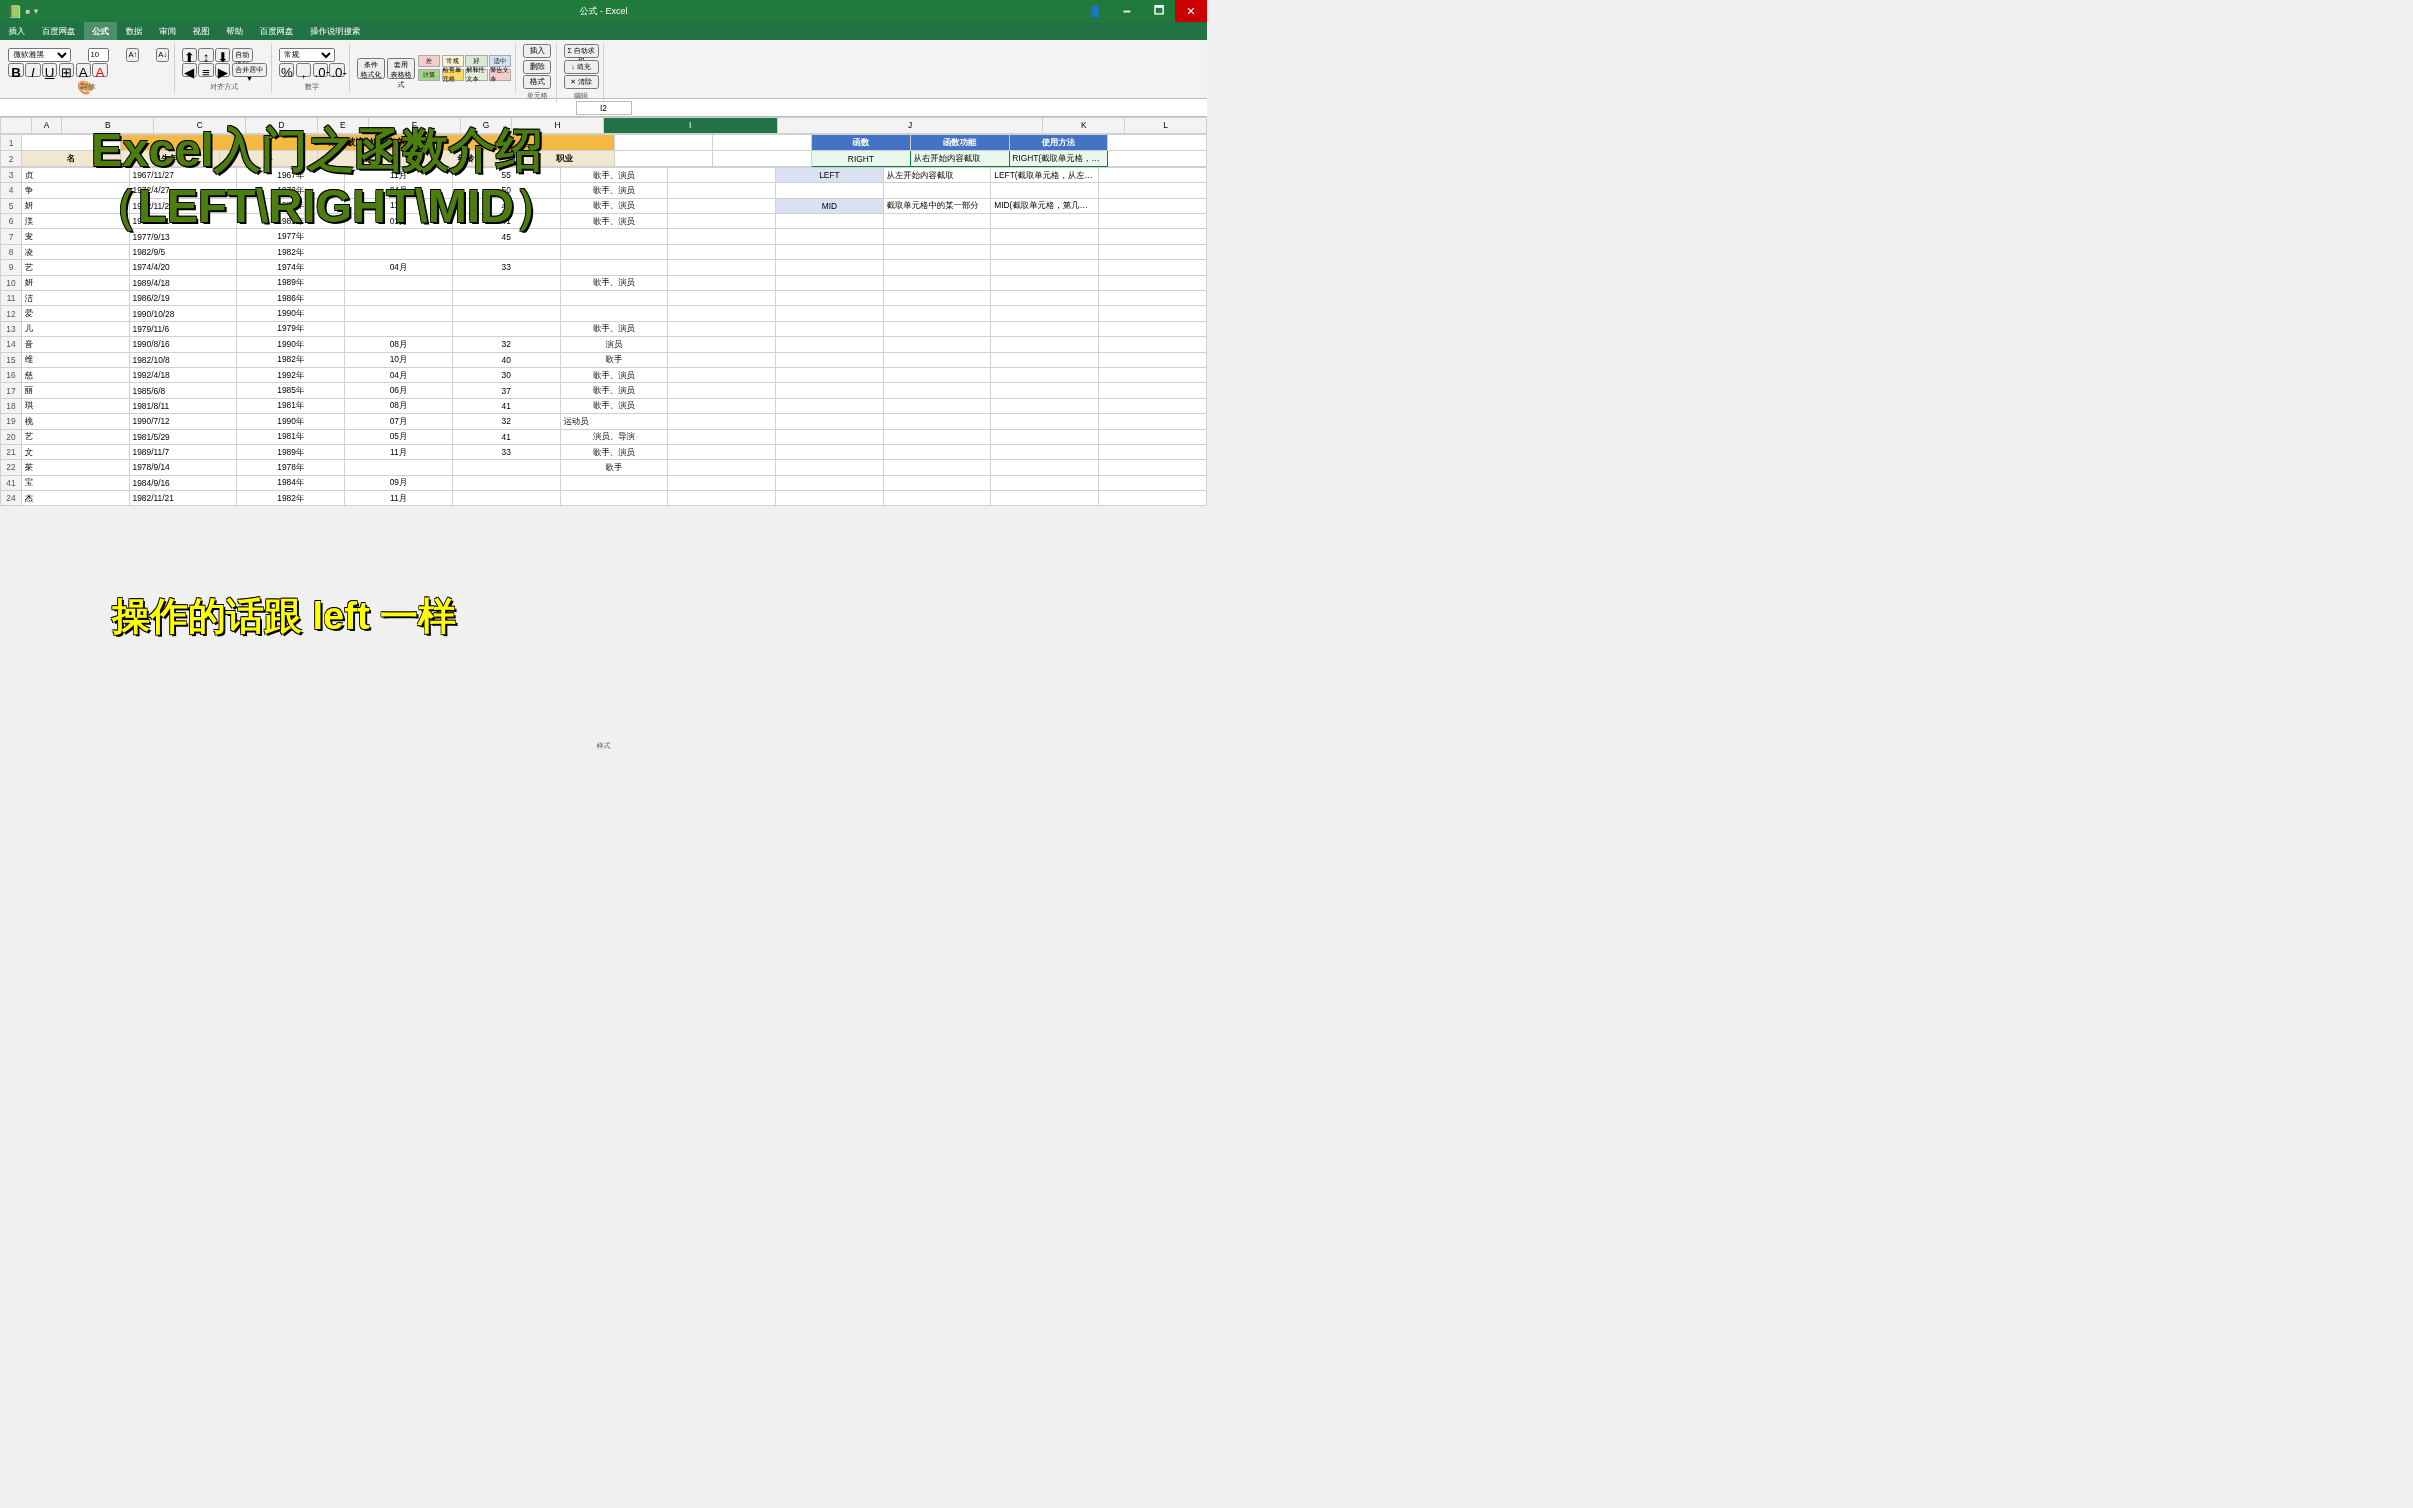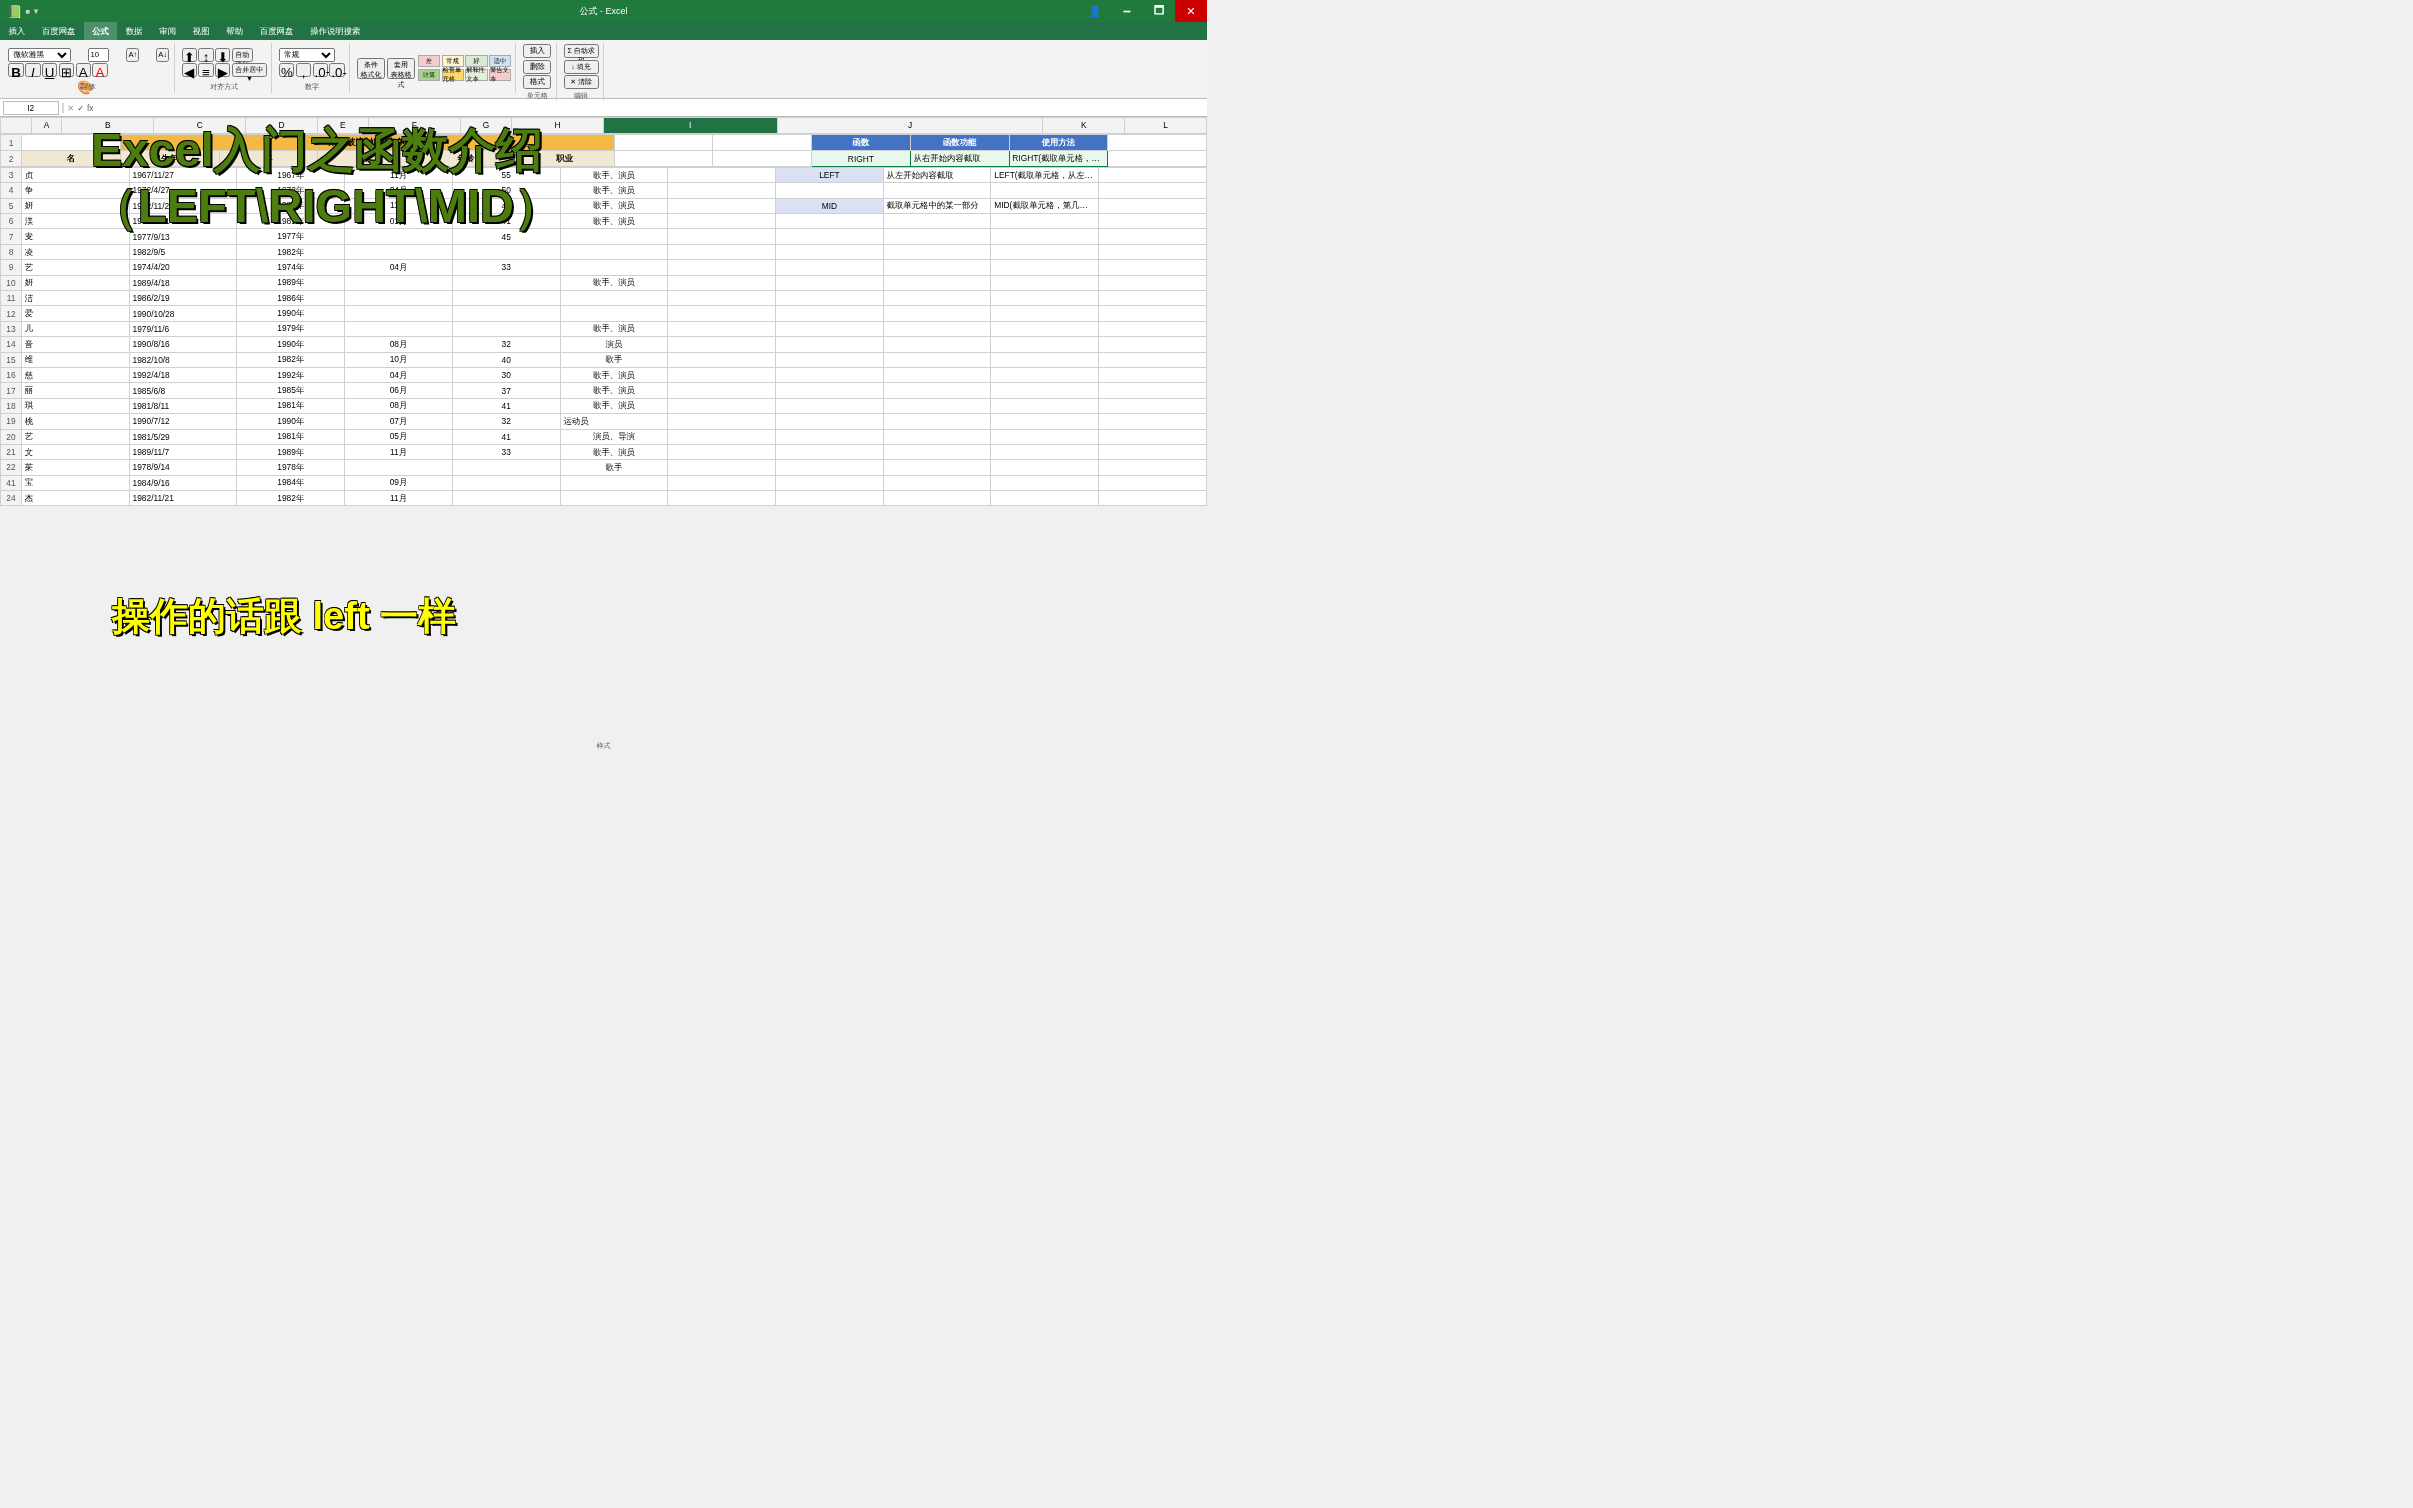--- a/index.html
+++ b/index.html
@@ -267,25 +267,27 @@
       display: flex;
       align-items: center;
       justify-content: center;
       font-size: 14px;
       cursor: pointer;
       border-radius: 2.8px;
     }
 
     .formula-bar-section {
       display: flex;
+      align-items: center;
       padding: 1.4px 2.8px;
       background: white;
       border-bottom: 0.7px solid #bbb;
       height: 18px;
       gap: 2.8px;
+      flex-direction: column;
     }
   </style>
 </head>
 <body>
 
 <div class="title-bar">
   <span class="logo">
     <span style="font-size:12.6px;">📗</span>
     <span style="font-size:7.7px; color:#ccc;">■ ▼</span>
   </span>

